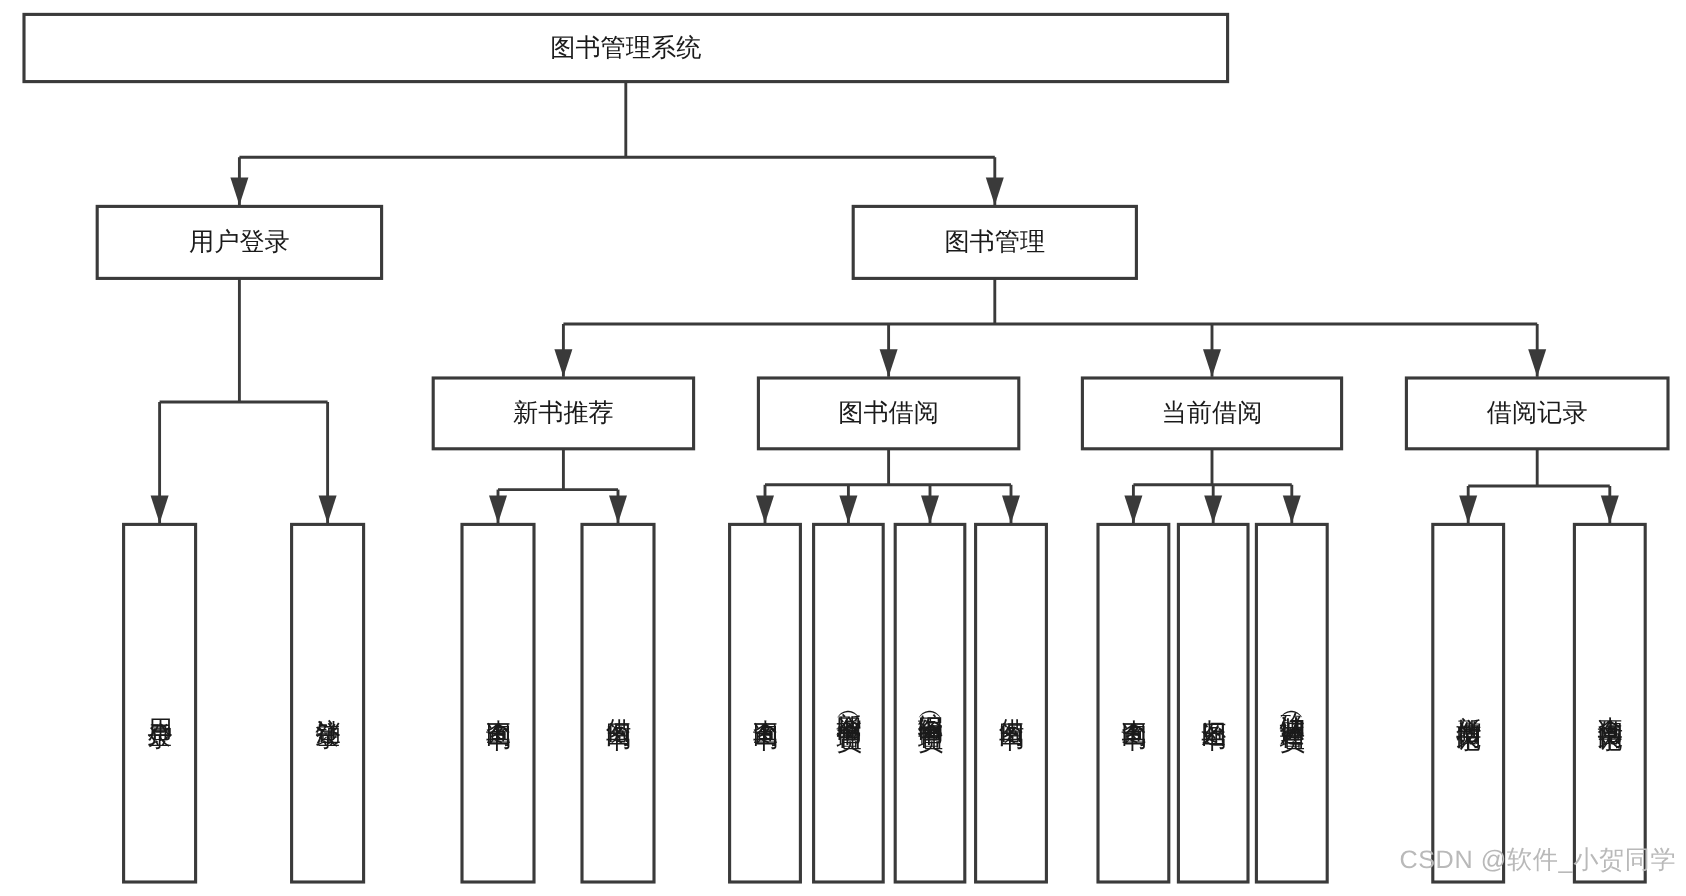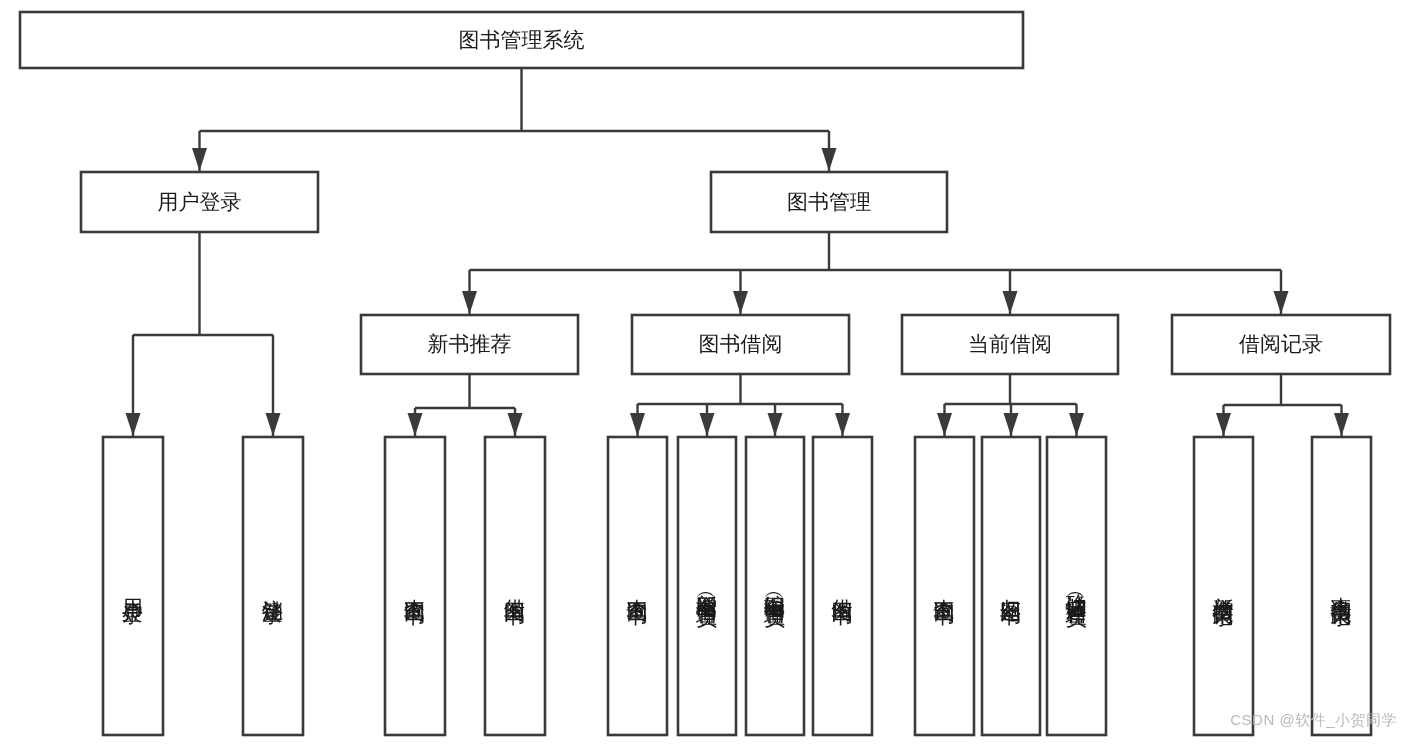--- a/index.html
+++ b/index.html
@@ -63,21 +63,21 @@
     align-items: center;
     justify-content: center;
     white-space: nowrap;
     pointer-events: none;
   }
   .watermark {
     position: absolute;
     right: 8px;
     bottom: 6px;
     font-family: "Liberation Sans", sans-serif;
-    font-size: 15px;
+    font-size: 21px;
     color: #b9b9b9;
     letter-spacing: 0.5px;
     white-space: nowrap;
     margin-left: 20px;
   }
 </style>
 </head>
 <body>
 
 <div id="diagram-root">

